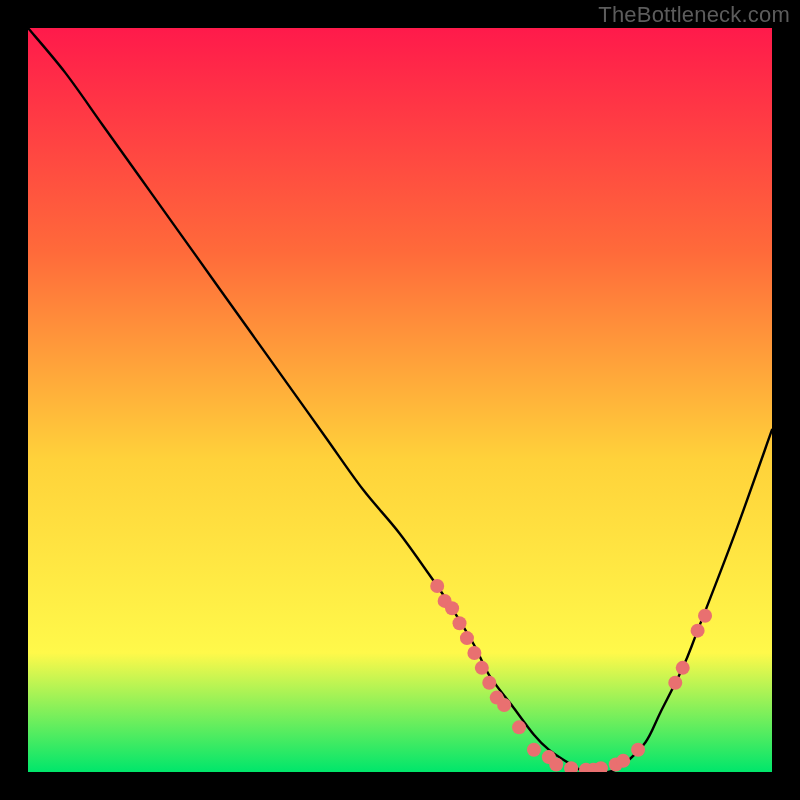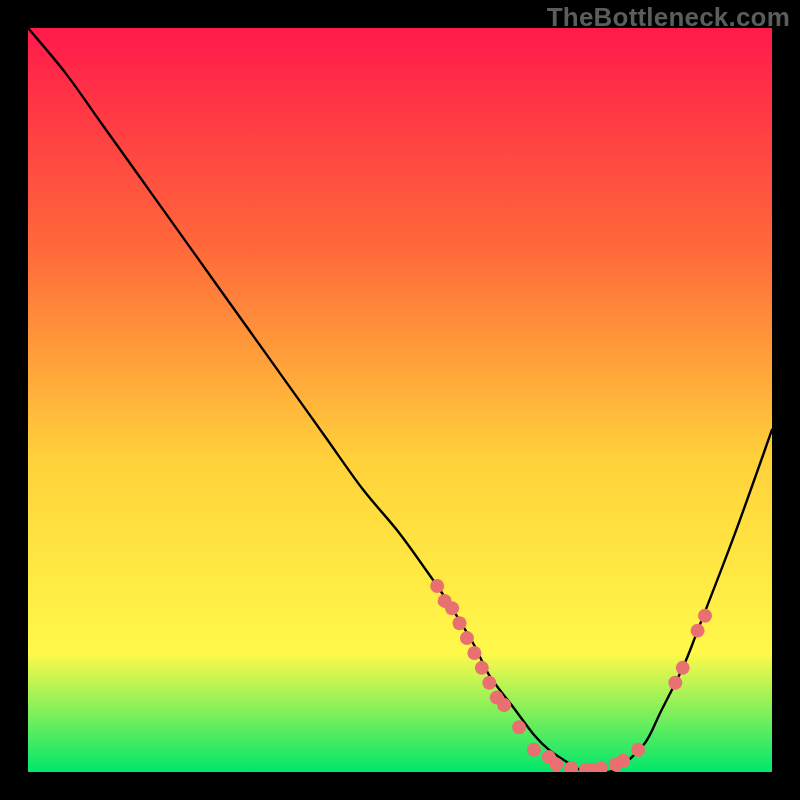--- a/index.html
+++ b/index.html
@@ -21,22 +21,22 @@
     position: absolute;
     left: 28px;
     top: 28px;
     width: 744px;
     height: 744px;
   }
   .watermark {
     position: absolute;
     top: 2px;
     right: 10px;
-    font-size: 26px;
-    font-weight: 700;
+    font-size: 22px;
+    font-weight: 400;
     color: #5c5c5c;
     letter-spacing: 0.2px;
     user-select: none;
   }
   svg { display: block; }
 </style>
 </head>
 <body>
 
 <div class="outer">

